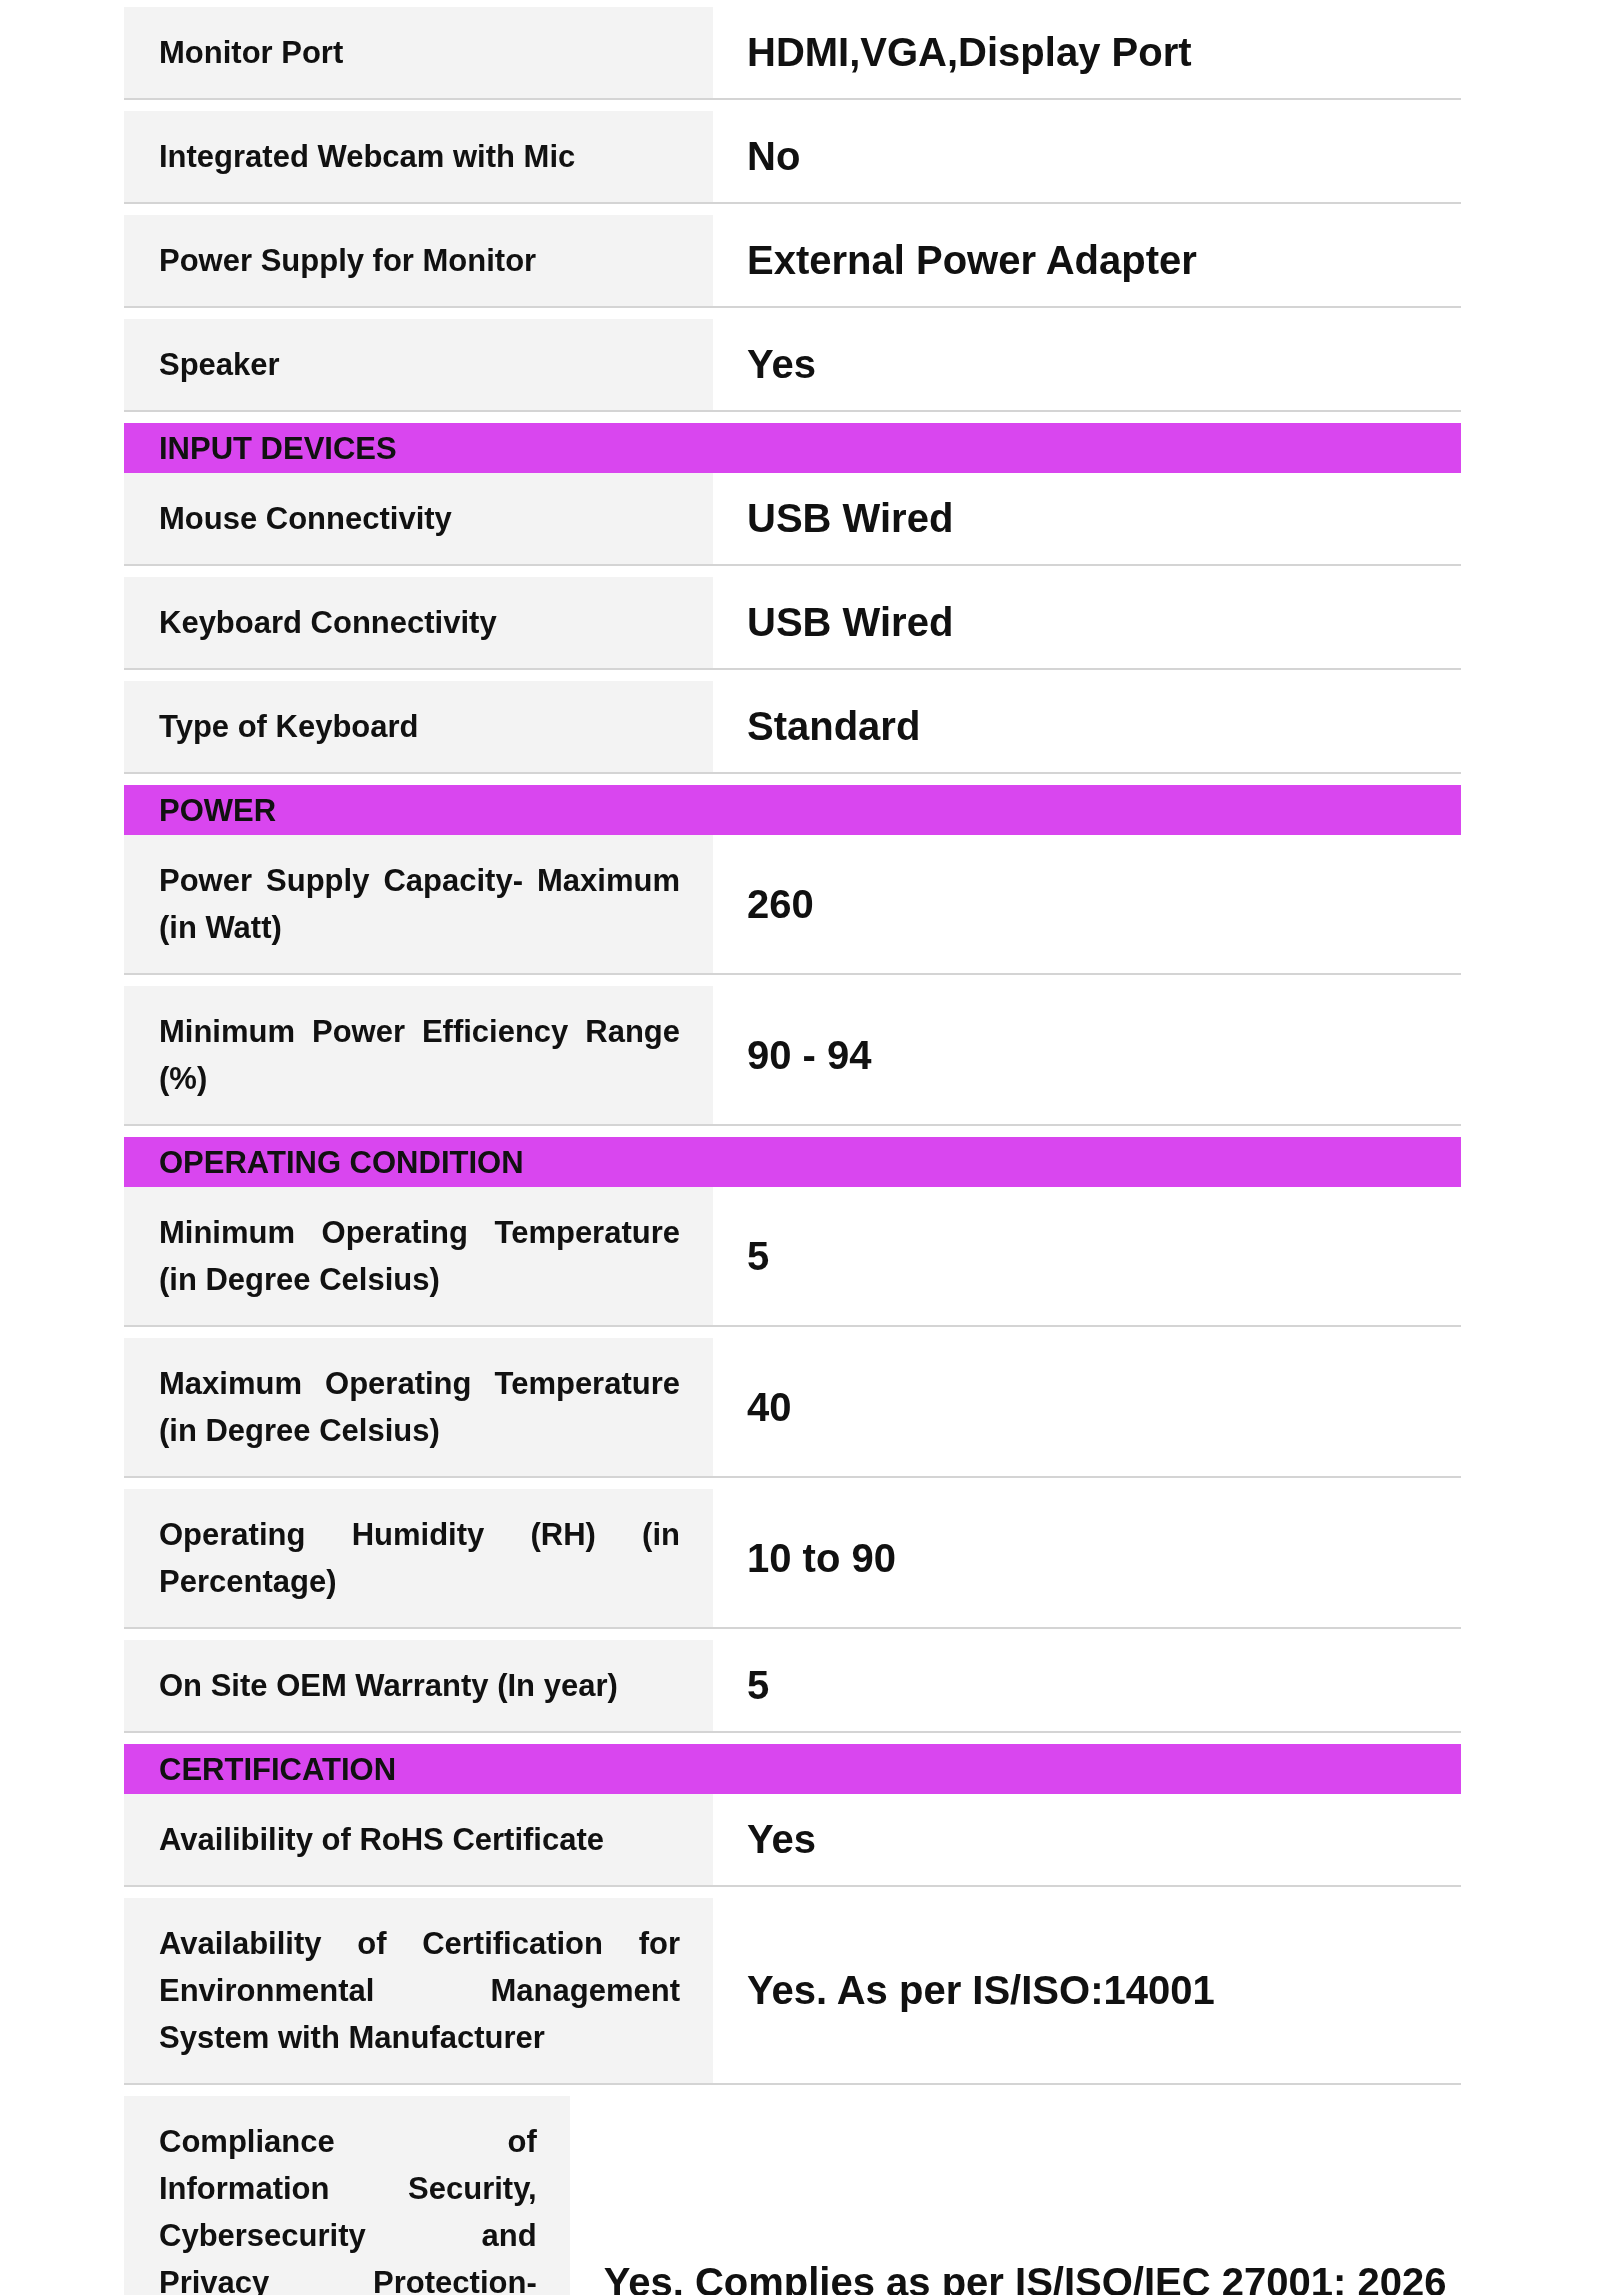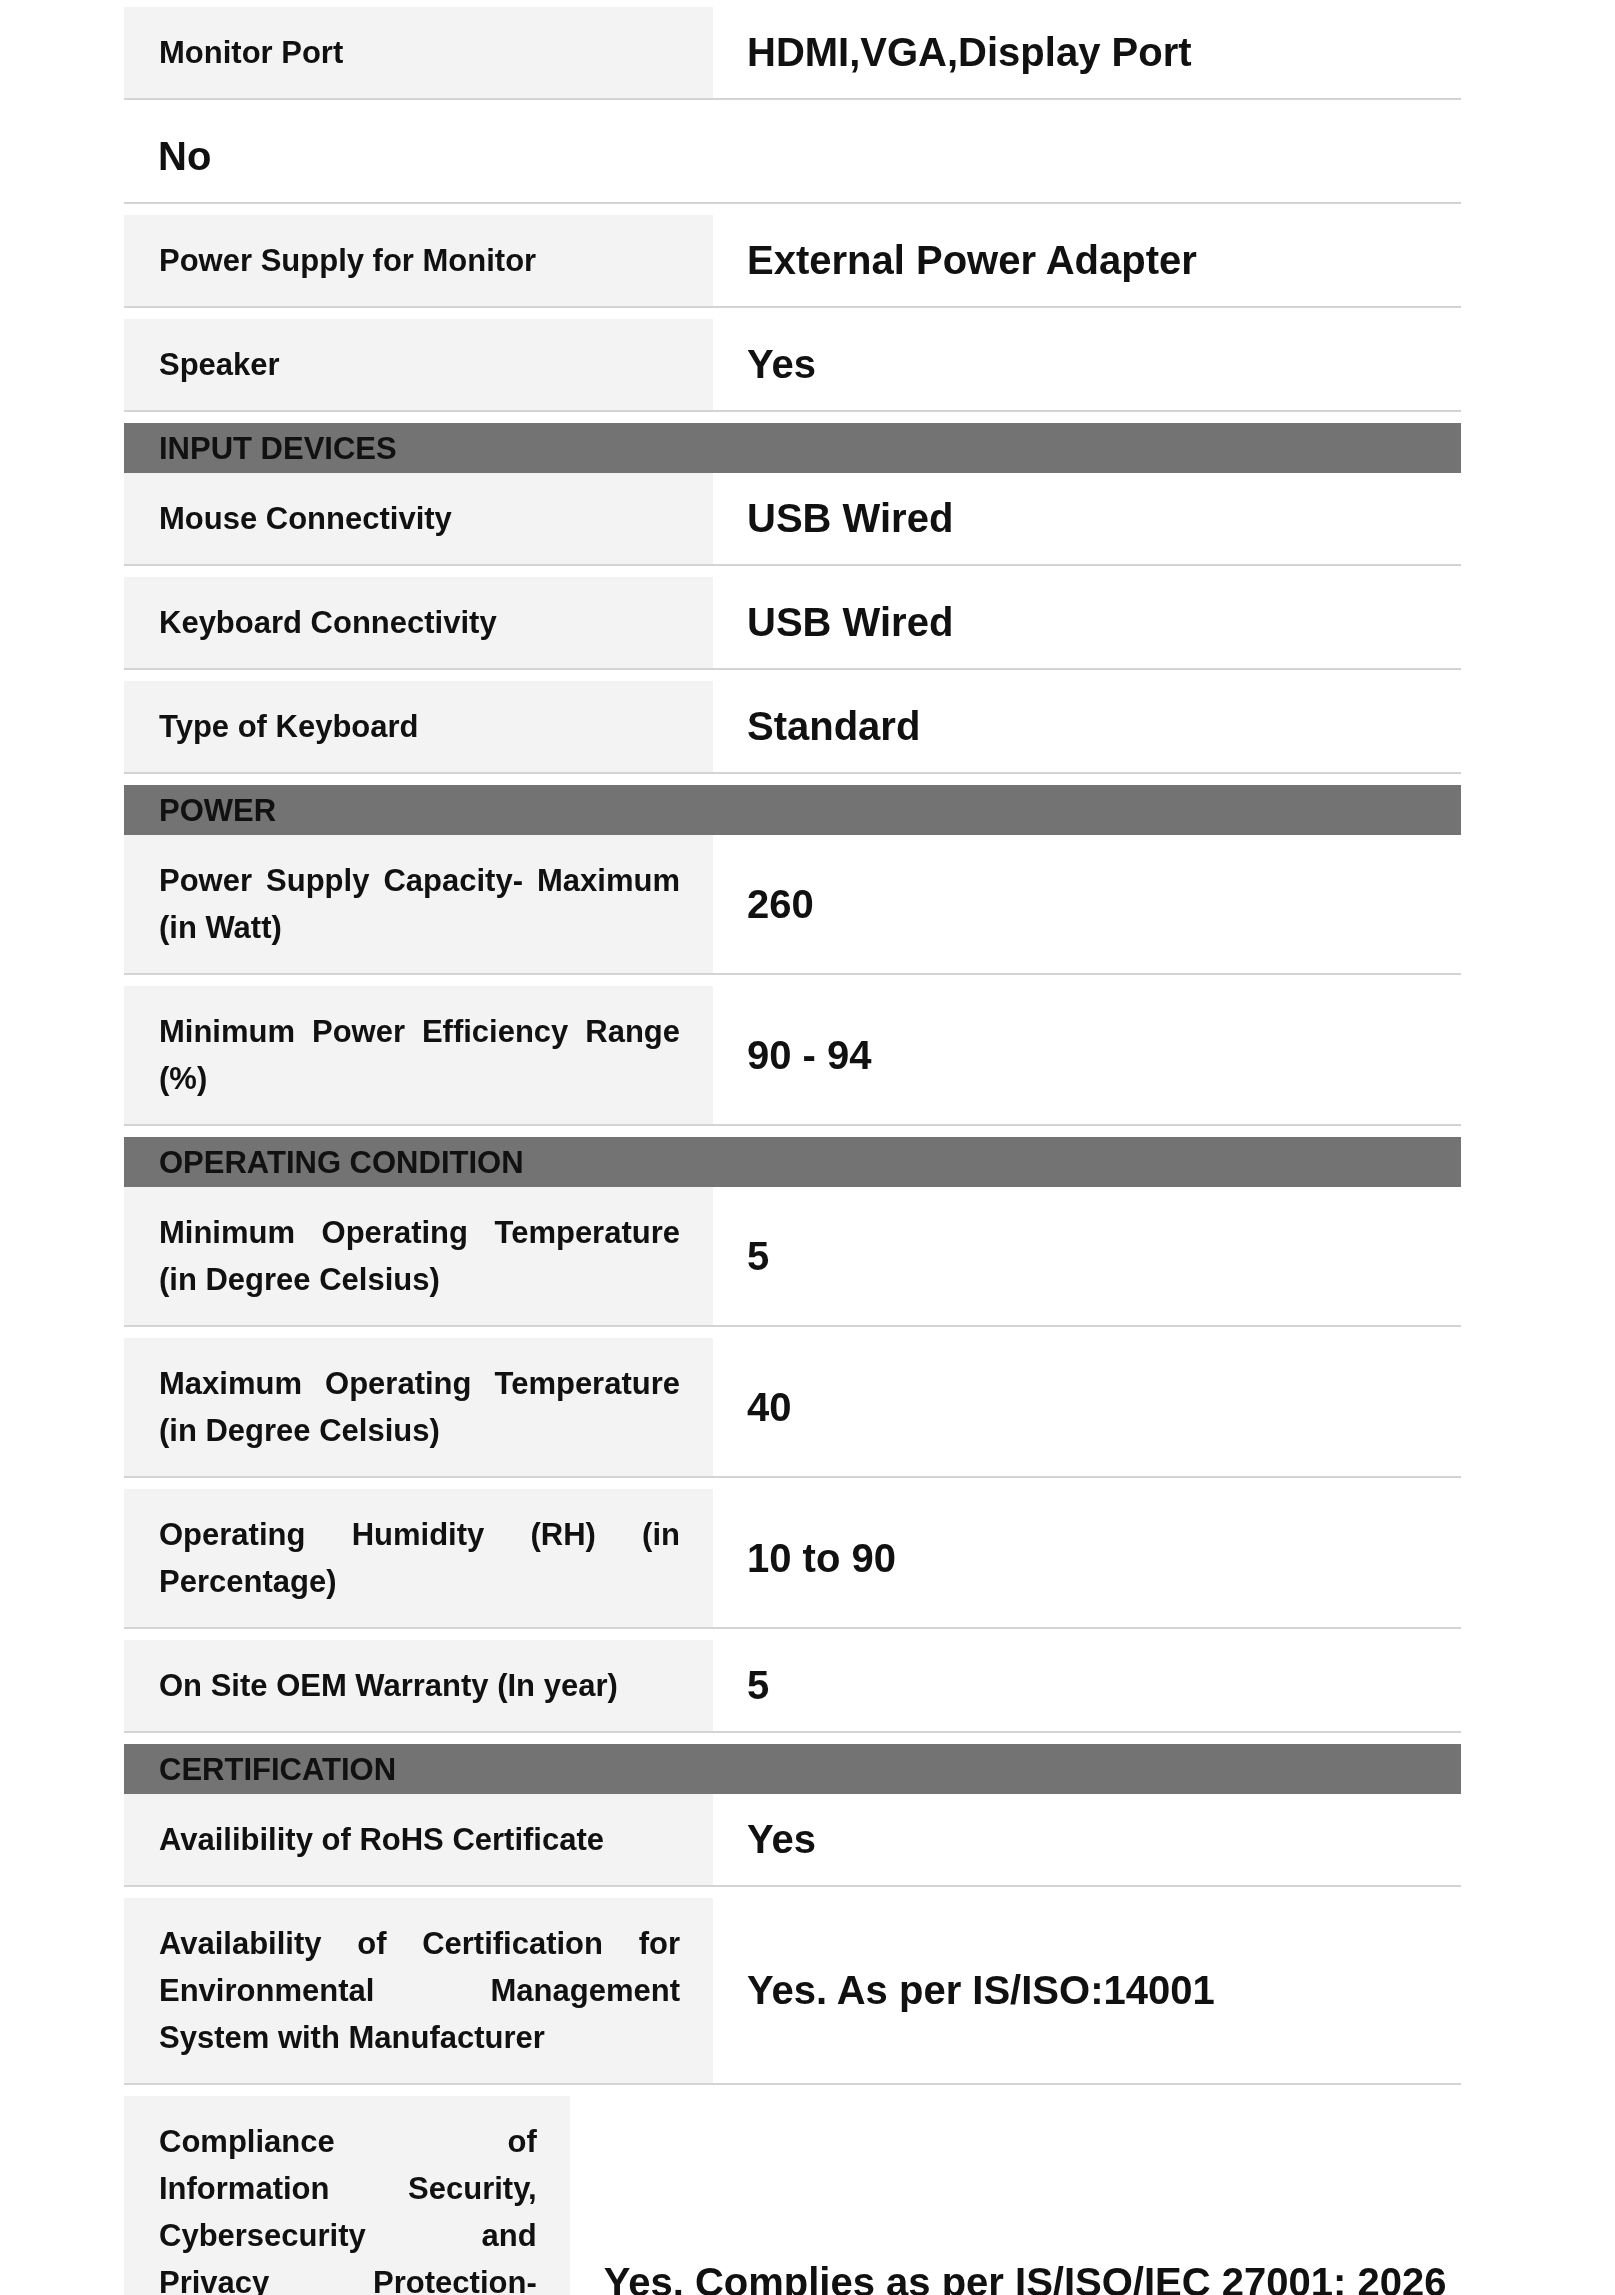--- a/index.html
+++ b/index.html
@@ -47,38 +47,41 @@
     display: block;
     font-size: 40px;
     line-height: 47px;
     text-align: left;
     white-space: nowrap;
   }
   .section-header {
     padding: 1.5px 0 1.5px 35px;
     font-size: 31px;
     line-height: 47px;
-    background: #737373;
+    background: #d946ef;
     text-transform: none;
   }
 </style>
 </head>
 <body>
 
 <main>
   <section class="spec-table" id="spec-table">
       <div class="spec-row">
         <div class="spec-label-cell">
           <span class="cell-text">Monitor Port</span>
         </div>
         <div class="spec-value-cell">
           <span class="cell-text">HDMI,VGA,Display Port</span>
         </div>
       </div>
       <div class="spec-row">
+        <div class="spec-label-cell">
+          <span class="cell-text">Integrated Webcam with Mic</span>
+        </div>
         <div class="spec-value-cell">
           <span class="cell-text">No</span>
         </div>
       </div>
       <div class="spec-row">
         <div class="spec-label-cell">
           <span class="cell-text">Power Supply for Monitor</span>
         </div>
         <div class="spec-value-cell">
           <span class="cell-text">External Power Adapter</span>

